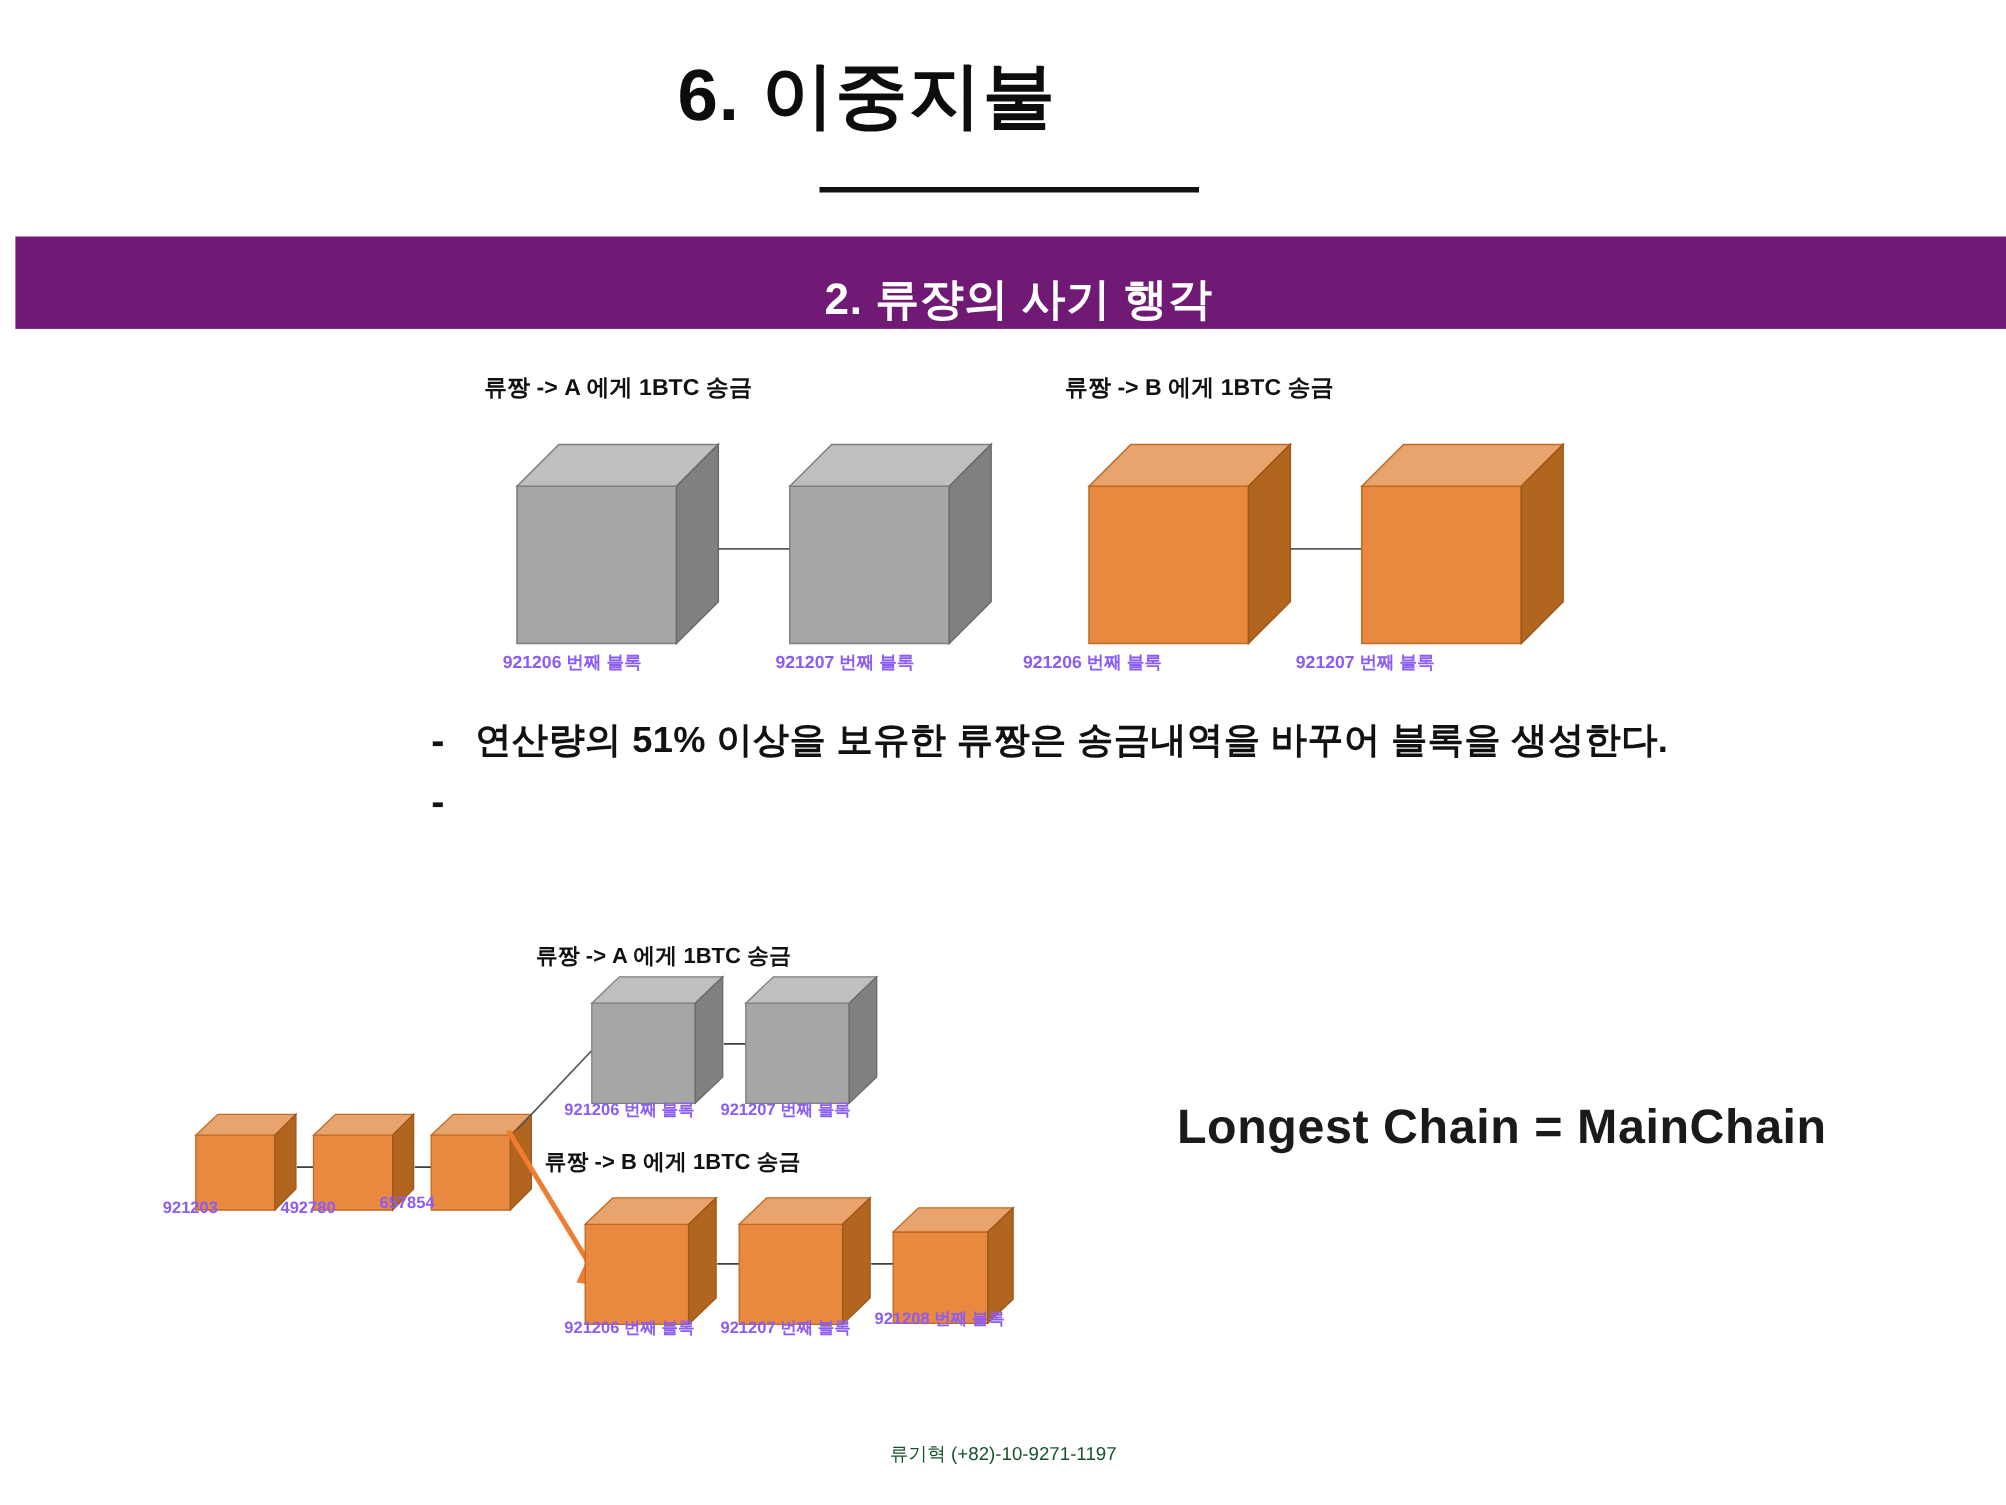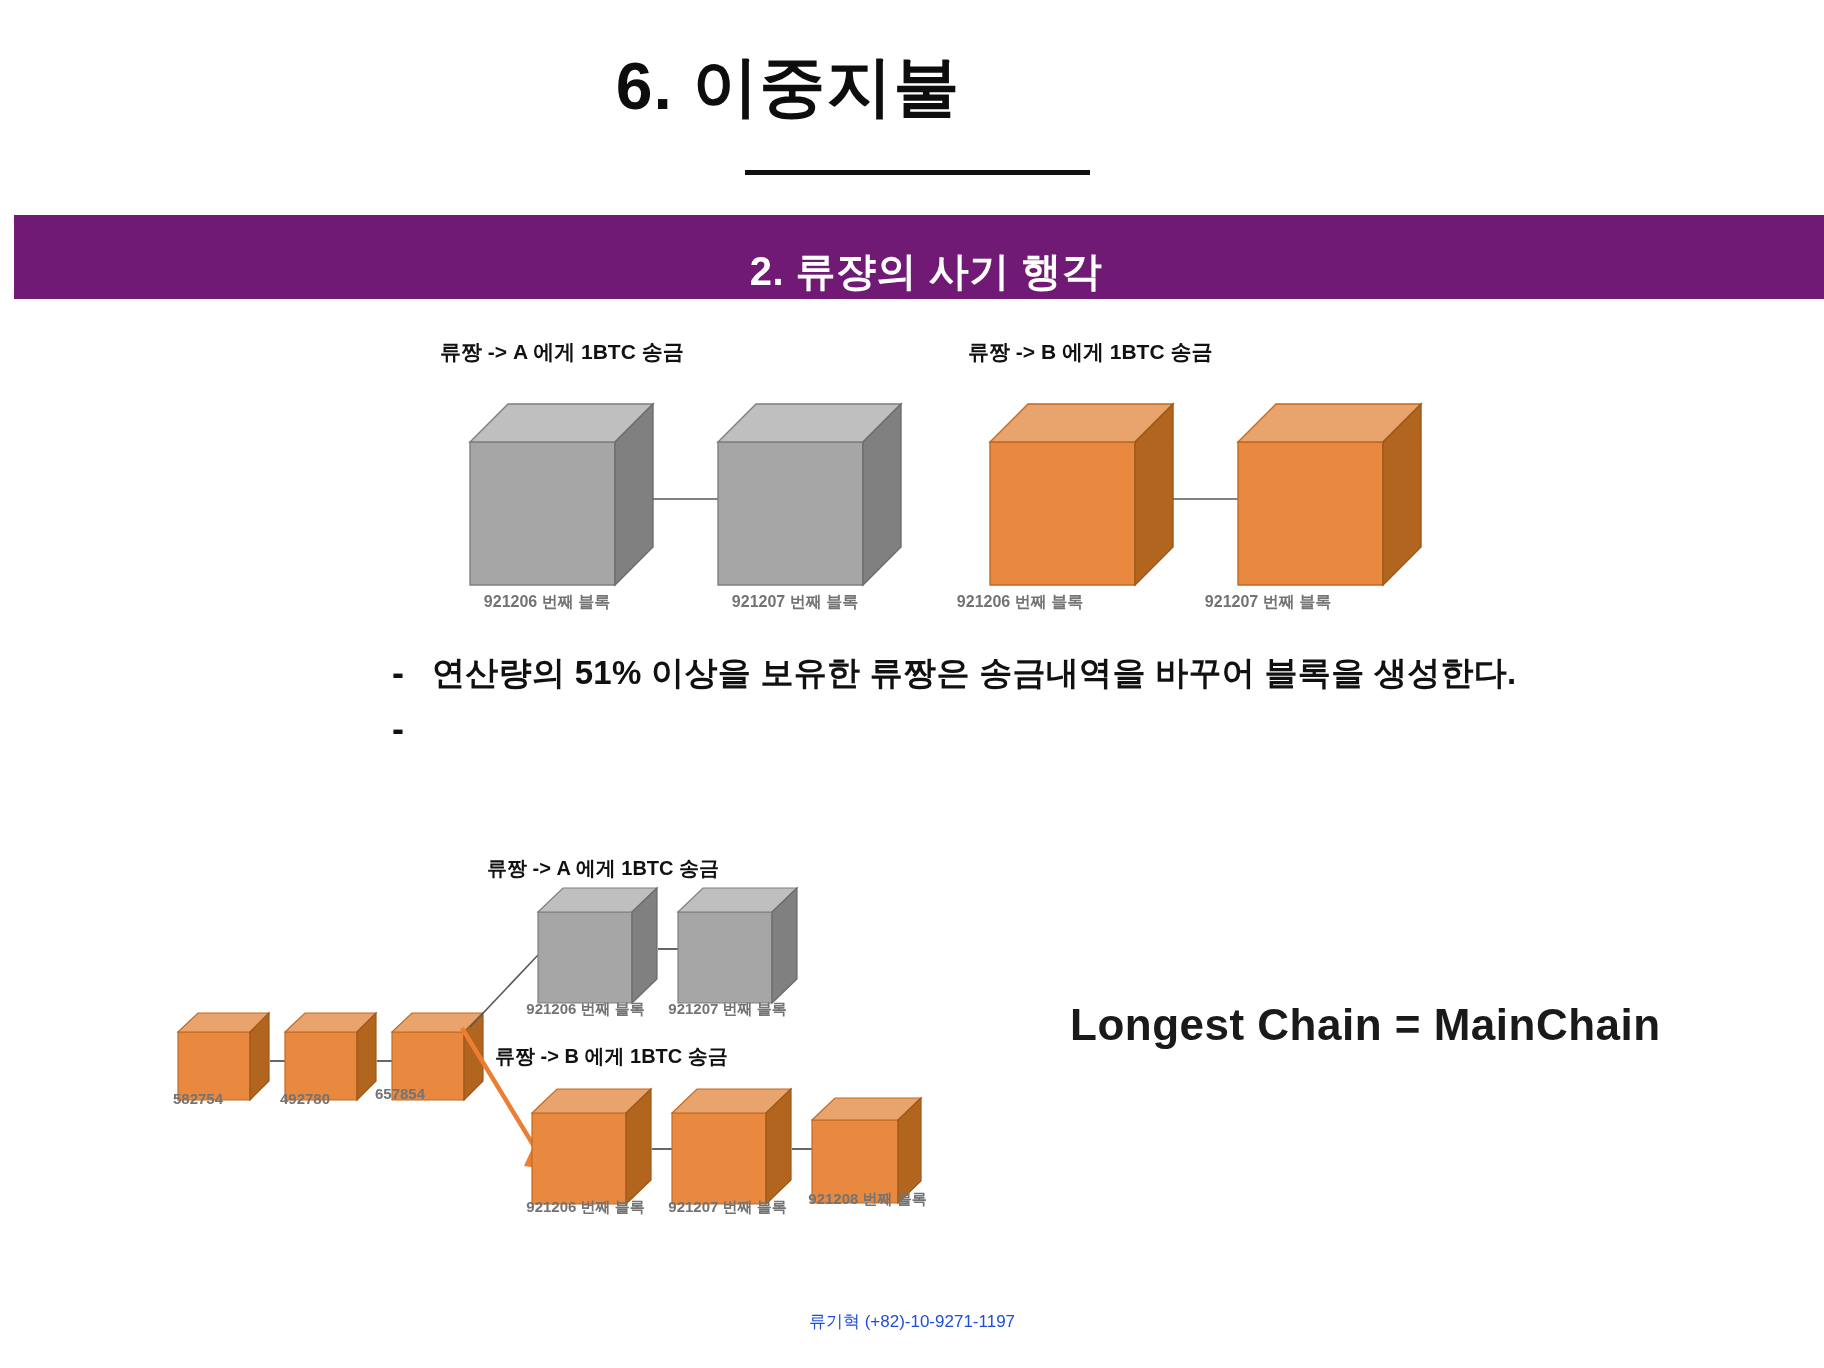--- a/index.html
+++ b/index.html
@@ -63,23 +63,23 @@
     position: absolute;
     font-size: 21px;
     font-weight: 700;
     color: #111111;
     white-space: nowrap;
   }
   .blk-label {
     position: absolute;
     font-size: 16px;
     font-weight: 700;
-    color: #737373;
+    color: #8b5cf6;
     white-space: nowrap;
-    text-align: center;
+    text-align: left;
   }
   .blk-label.small {
     font-size: 15px;
   }
 
   
   .cube {
     position: absolute;
   }
   .cube svg {
@@ -134,21 +134,21 @@
   }
 
   
   #footer-credit {
     position: absolute;
     left: 0;
     top: 1310px;
     width: 1824px;
     text-align: center;
     font-size: 17px;
-    color: #1d4ed8;
+    color: #14532d;
   }
 </style>
 </head>
 <body>
 
 <div id="slide-title">6. 이중지불</div>
 <div id="title-underline"></div>
 
 <div id="section-banner">
   <span id="section-banner-label">2. 류쟝의 사기 행각</span>
@@ -249,21 +249,21 @@
 </div>
 
 <div class="cube" style="left:392px; top:1010px;">
   <svg width="92" height="92" viewBox="0 0 92 92">
     <polygon points="0,22 72,22 72,90 0,90" fill="#e8893f" stroke="#c06a23" stroke-width="1.2"></polygon>
     <polygon points="0,22 20,3 91,3 72,22" fill="#e9a36d" stroke="#c06a23" stroke-width="1.2"></polygon>
     <polygon points="72,22 91,3 91,71 72,90" fill="#b2651f" stroke="#9c5818" stroke-width="1.2"></polygon>
   </svg>
 </div>
 
-<div class="blk-label small" style="left:148px; top:1090px; width:100px;">582754</div>
+<div class="blk-label small" style="left:148px; top:1090px; width:100px;">921203</div>
 <div class="blk-label small" style="left:255px; top:1090px; width:100px;">492780</div>
 <div class="blk-label small" style="left:345px; top:1085px; width:110px;">657854</div>
 
 <div class="connector" style="left:470px; top:955px;">
   <svg width="80" height="75" viewBox="0 0 80 75">
     <line x1="68" y1="0" x2="0" y2="72" stroke="#595959" stroke-width="1.6"></line>
   </svg>
 </div>
 
 <div class="connector" style="left:462px; top:1028px;">

